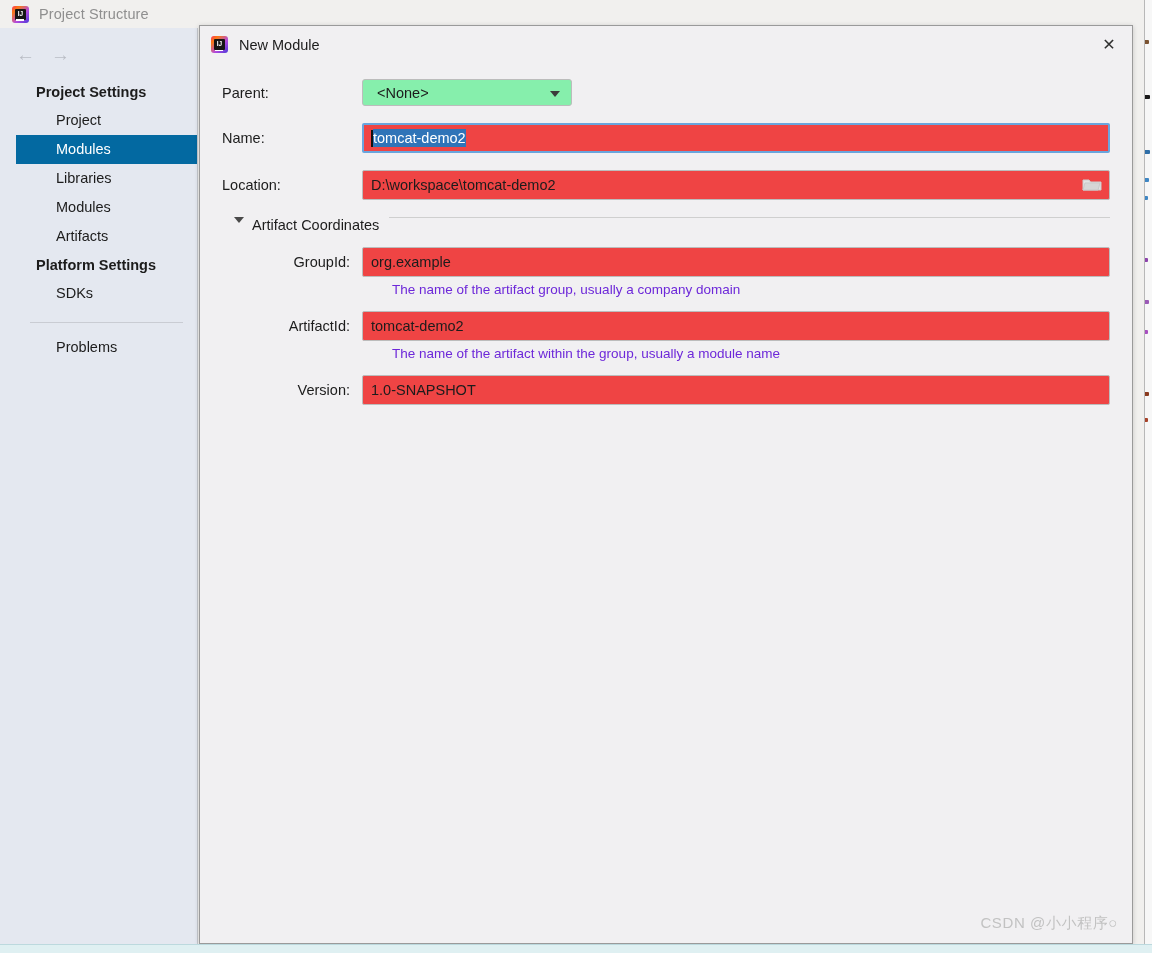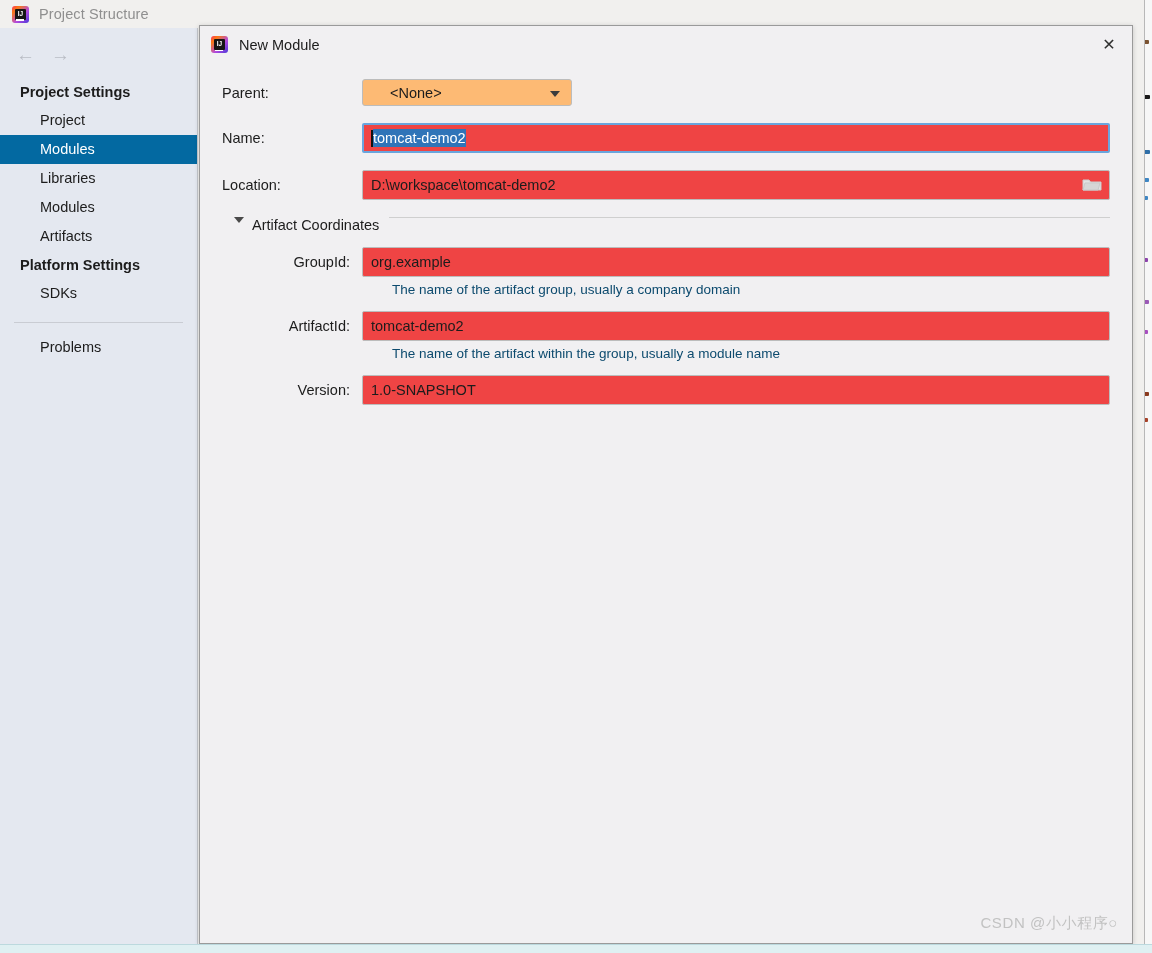--- a/index.html
+++ b/index.html
@@ -122,21 +122,21 @@
     padding: 12px 0 0 16px;
     height: 40px;
   }
   .nav-arrow {
     font-size: 19px;
     color: #b9bcc4;
     line-height: 1;
     user-select: none;
   }
 
-  .sidebar-list { margin-top: 10px; }
+  .sidebar-list { margin-top: 10px; padding-left: 16px; }
 
   .group-header {
     font-size: 14.5px;
     font-weight: bold;
     color: #1c1c1c;
     padding: 6px 0 6px 20px;
   }
 
   .nav-item {
     font-size: 14.5px;
@@ -207,26 +207,26 @@
     width: 140px;
     font-size: 14.5px;
     color: #1c1c1c;
     flex: 0 0 auto;
   }
 
   .combo {
     position: relative;
     width: 210px;
     height: 27px;
-    background: #fdba74;
+    background: #86efac;
     border: 1px solid #bcbcbc;
     border-radius: 3px;
     display: flex;
     align-items: center;
-    padding-left: 27px;
+    padding-left: 14px;
     font-size: 14.5px;
     color: #1c1c1c;
   }
   .combo .chevron {
     position: absolute;
     right: 11px;
     top: 11px;
     width: 0; height: 0;
     border-left: 5px solid transparent;
     border-right: 5px solid transparent;
@@ -309,21 +309,21 @@
   .sub-label {
     width: 110px;
     font-size: 14.5px;
     color: #1c1c1c;
     text-align: right;
     padding-right: 12px;
     flex: 0 0 auto;
   }
   .hint {
     font-size: 13.5px;
-    color: #0c4a6e;
+    color: #6d28d9;
     padding-left: 170px;
     margin-bottom: 14px;
   }
 
   
   .watermark {
     position: absolute;
     right: 14px;
     bottom: 10px;
     font-size: 15px;

